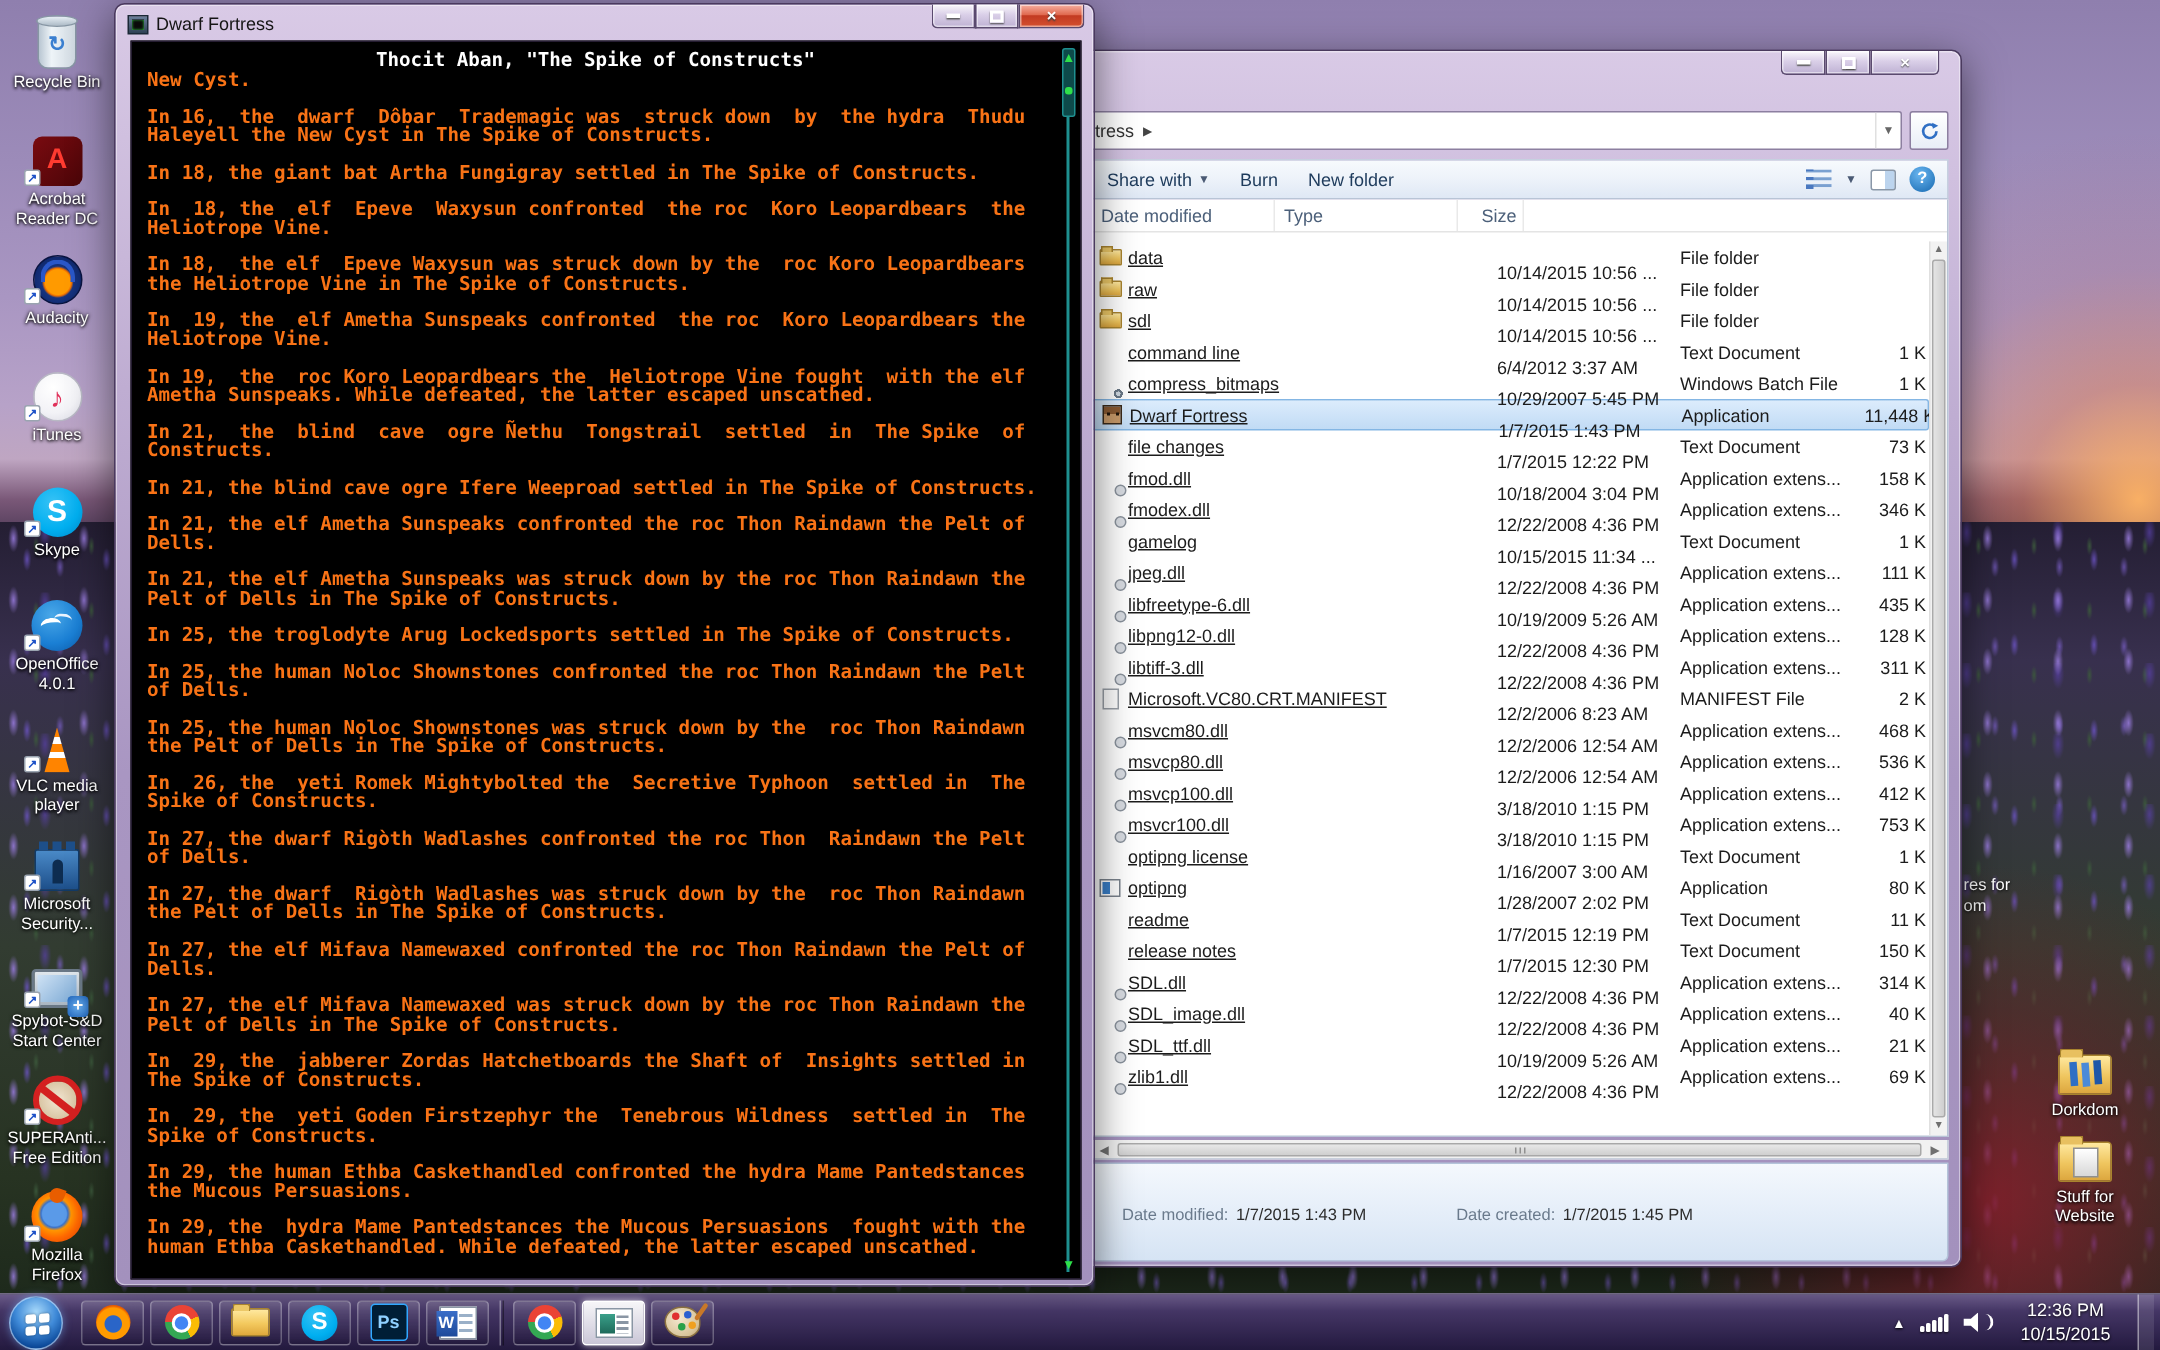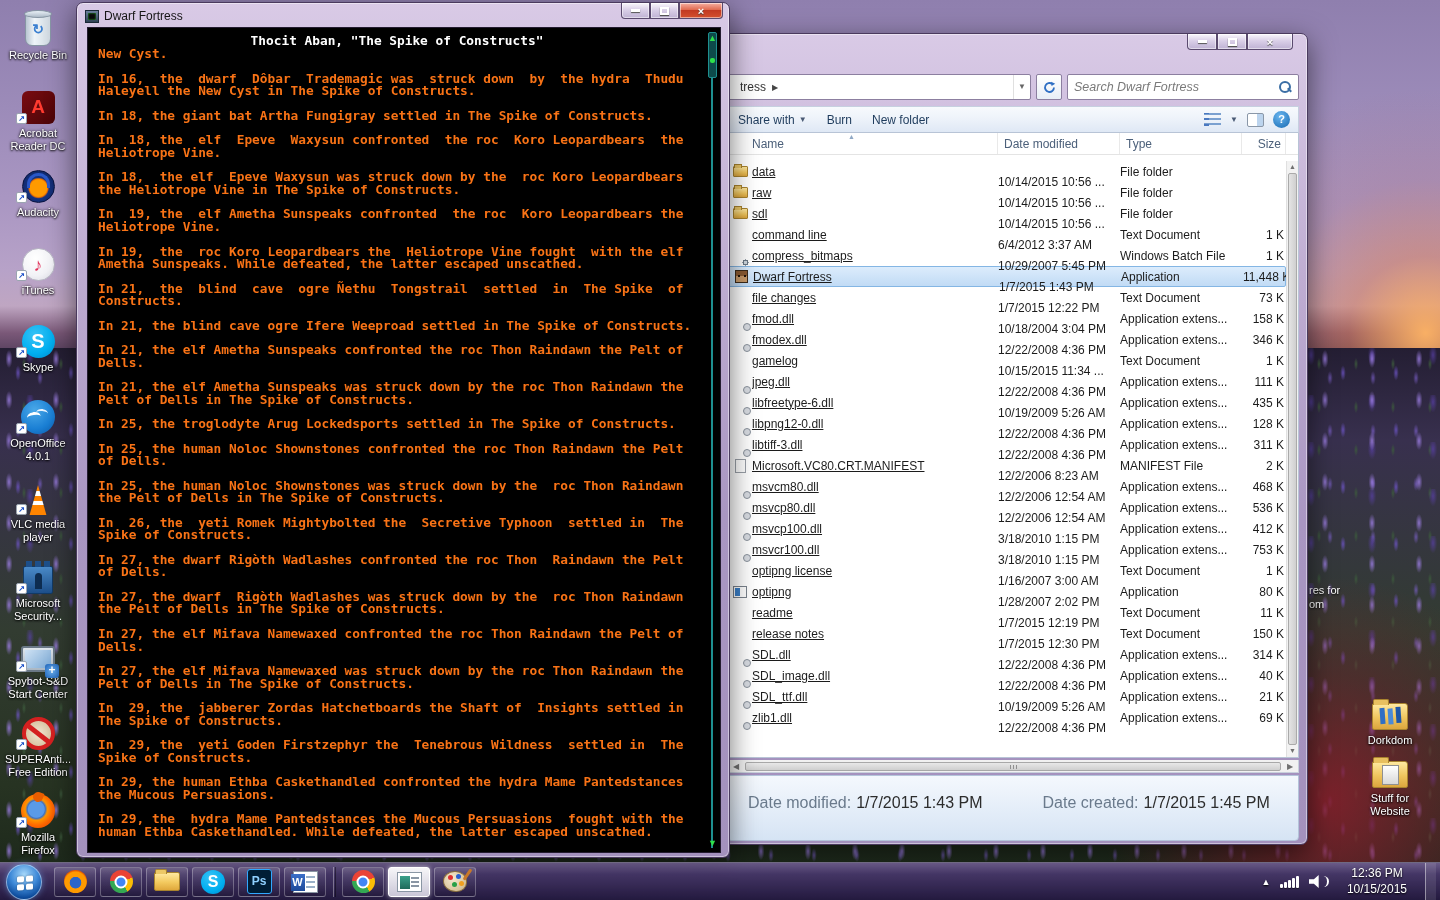--- a/index.html
+++ b/index.html
@@ -89,21 +89,21 @@
   #df-scroll .up { position:absolute; top:1px; left:0; width:9px; text-align:center; color:#2ee04a; font-size:9px; line-height:10px;}
   #df-scroll .dot { position:absolute; top:26px; left:2px; width:5px; height:5px; background:#2ee04a; border-radius:2px;}
   #df-scroll .down { position:absolute; bottom:0; left:0; width:9px; text-align:center; color:#2ee04a; font-size:9px; line-height:10px;}
   
   #xp-win { left:718px; top:33px; width:590px; height:812px; z-index:5; }
   #xp-caps { top:0; right:14px; }
   #xp-caps .capbtn { width:30px; }
   #xp-caps .capbtn.close { width:46px; border-radius:0 0 4px 0; }
   #xp-addr { position:absolute; left:8px; right:8px; top:40px; height:26px; display:flex; gap:5px; }
   .addr-field { flex:1; background:#fff; border:1px solid #8c7fa0; border-radius:2px; display:flex; align-items:center; font-size:12px; color:#333; overflow:hidden; }
-  .addr-text { padding-left:12px; white-space:nowrap; }
+  .addr-text { padding-left:2px; white-space:nowrap; }
   .addr-chev { color:#444; font-size:8px; padding:0 6px; }
   .addr-dd { margin-left:auto; width:17px; text-align:center; color:#666; font-size:8px; border-left:1px solid #e0e0e0; align-self:stretch; line-height:24px; }
   .refresh-btn { width:26px; background:linear-gradient(#fff,#e8eef6); border:1px solid #8c7fa0; border-radius:2px; display:flex; align-items:center; justify-content:center; }
   .search-field { width:232px; background:#fff; border:1px solid #8c7fa0; border-radius:2px; display:flex; align-items:center; font-size:12.5px; color:#7a7a7a; font-style:italic; padding:0 6px; }
   .mag { margin-left:auto; position:relative; width:14px; height:14px; }
   .mag::before { content:""; position:absolute; left:1px; top:1px; width:8px; height:8px; border:2px solid #3a6ea5; border-radius:50%; }
   .mag::after { content:""; position:absolute; left:9px; top:9px; width:5px; height:2px; background:#3a6ea5; transform:rotate(45deg); }
   #xp-toolbar { position:absolute; left:8px; right:8px; top:72px; height:27px;
     background:linear-gradient(180deg,#f7fafd,#eef3fa 45%,#dfe8f5); border:1px solid #c6d0e0; border-bottom:1px solid #b8c4d6;
     display:flex; font-size:12px; color:#1e3b5c; }
@@ -143,21 +143,21 @@
   
   #xp-vscroll { position:absolute; top:28px; right:0; bottom:0; width:12px; background:#f2f2f2; border-left:1px solid #e0e0e0; }
   #xp-vscroll .vthumb { position:absolute; left:1px; right:1px; top:12px; bottom:12px; background:linear-gradient(90deg,#e4e4e4,#cfcfcf); border:1px solid #aaa; border-radius:2px; }
   #xp-vscroll .va { position:absolute; left:0; right:0; text-align:center; color:#707070; font-size:7px; line-height:12px;}
   #xp-hscroll { position:absolute; left:8px; right:8px; top:726px; height:13px; background:#f1f1f1; border:1px solid #c8d0dc; border-top:none; display:flex; align-items:center; }
   .ha { width:16px; text-align:center; color:#707070; font-size:8px; flex:none; }
   .hthumb { flex:1; height:9px; margin:0 1px; background:linear-gradient(180deg,#e8e8e8,#cfcfcf); border:1px solid #a8a8a8; border-radius:2px; position:relative; }
   .hthumb::after { content:""; position:absolute; left:50%; top:2px; width:1px; height:4px; background:#909090; box-shadow:-3px 0 #909090, 3px 0 #909090; }
   #xp-details { position:absolute; left:8px; right:8px; top:741px; bottom:3px;
     background:linear-gradient(180deg,#f4f8fd,#e2ecf8 60%,#d6e4f4); border:1px solid #b4c4da; border-radius:0 0 4px 4px;
-    font-size:16px; color:#5a6a7c; padding:18px 0 0 20px; }
+    font-size:11px; color:#5a6a7c; padding:28px 0 0 20px; }
   #xp-details .drow { display:flex; margin-bottom:6px; }
   #xp-details .dlabel { color:#6a7a8c; }
   #xp-details .dval { color:#2c2c2c; margin-left:5px; }
   #xp-details .d2 { margin-left:60px; }
   #xp-details .size-row { margin-left:62px; }
   
   #taskbar { position:absolute; left:0; right:0; bottom:0; height:38px; z-index:30;
     background:linear-gradient(180deg,rgba(150,130,190,.55), rgba(70,55,105,.88) 30%, rgba(34,24,62,.94));
     border-top:1px solid rgba(255,255,255,.35); display:flex; align-items:center; padding-left:6px; }
   #start-orb { width:36px; height:36px; border-radius:50%; flex:none; margin-right:12px;
@@ -320,24 +320,20 @@
       <span class="addr-text">tress</span>
       <span class="addr-chev">▶</span>
       <span class="addr-dd">▼</span>
     </div>
     <div class="refresh-btn">
       <svg width="13" height="13" viewBox="0 0 16 16">
         <path d="M13.5 8 a5.5 5.5 0 1 1 -2.2 -4.4" fill="none" stroke="#2f6fc4" stroke-width="2.2"></path>
         <path d="M10 1 L15 3.5 L10.5 6 Z" fill="#2f6fc4"></path>
       </svg>
     </div>
-    <div class="search-field">
-      <span>Search Dwarf Fortress</span>
-      <span class="mag"></span>
-    </div>
   </div>
   <div id="xp-toolbar">
     <div class="tb-btn">
       <span>Share with</span>
       <span class="tb-chev">▼</span>
     </div>
     <div class="tb-btn">
       <span>Burn</span>
     </div>
     <div class="tb-btn">
@@ -345,24 +341,20 @@
     </div>
     <div id="tb-right">
       <span class="view-ic"></span>
       <span class="tb-chev">▼</span>
       <span class="pane-ic"></span>
       <span class="help-ic">?</span>
     </div>
   </div>
   <div id="xp-list">
     <div id="xp-header">
-      <div class="hcell hc-name">
-        <span>Name</span>
-        <span class="sort-up">▲</span>
-      </div>
       <div class="hcell hc-date">
           <span>Date modified</span>
         </div>
       <div class="hcell hc-type">
           <span>Type</span>
         </div>
       <div class="hcell hc-size">
           <span>Size</span>
         </div>
     </div>

